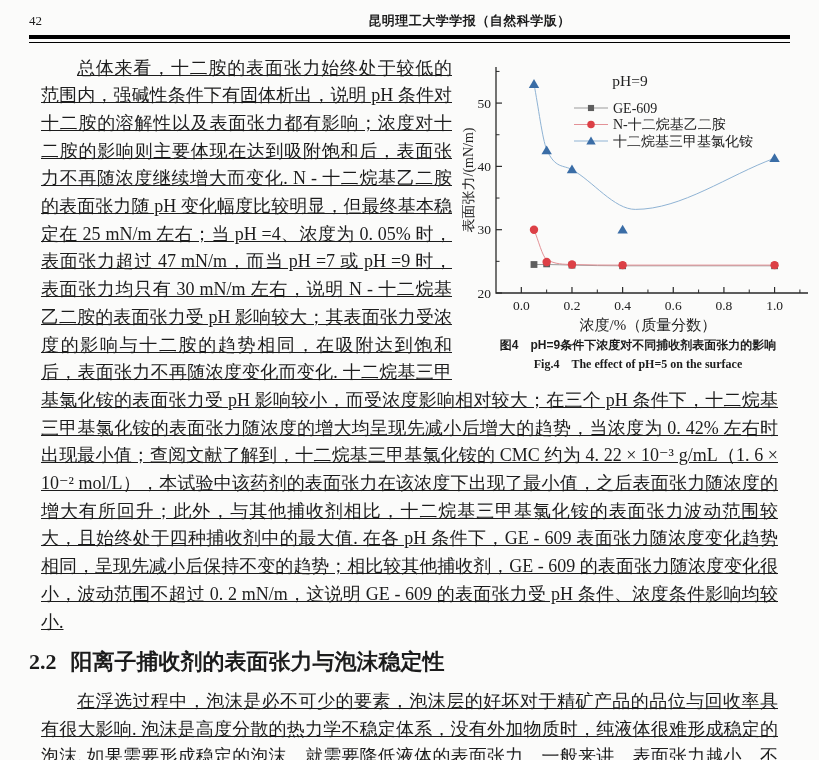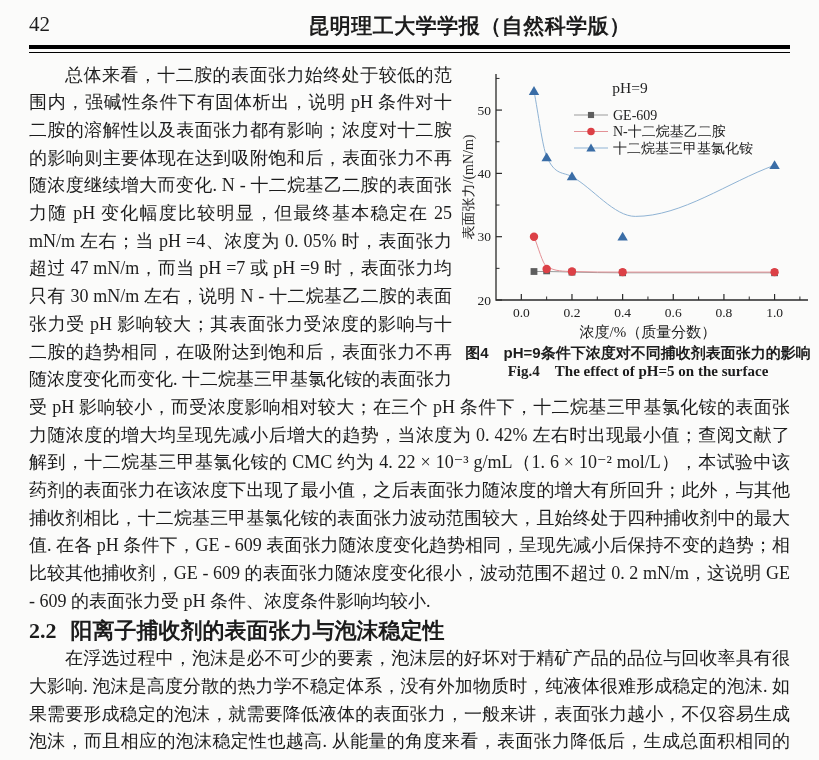--- a/index.html
+++ b/index.html
@@ -3,40 +3,40 @@
 <meta charset="utf-8">
 <style>
   html,body{margin:0;padding:0;}
   body{
     width:819px;height:760px;overflow:hidden;
     background:#fbfbfa;color:#1c1c1c;
     font-family:"Liberation Serif","DejaVu Serif",serif;
   }
   .page{box-sizing:border-box;width:819px;height:760px;padding:12px 29px 0 29px;}
   
-  .hdr{display:flex;align-items:flex-start;font-size:21px;}
+  .hdr{display:flex;align-items:center;font-size:13px;}
   .hdr .pageno{width:120px;text-align:left;}
   .hdr .journal{flex:1;text-align:center;font-weight:bold;letter-spacing:.5px;}
   .hdr .vol{width:120px;text-align:right;}
   .rule-thick{border-top:4.5px solid #000;margin-top:5px;}
   .rule-thin{border-top:1.5px solid #000;margin-top:2.5px;}
   
   .content{margin-top:9px;font-size:18px;line-height:27.7px;text-align:justify;}
-  p.para{margin:0;text-indent:2em;}
+  p.para{margin:12px;text-indent:2em;text-decoration:underline;}
   h2.sec{
     margin:1px 0 1px 0;font-size:22px;line-height:27.7px;font-weight:bold;
     font-family:"Liberation Sans","DejaVu Sans",sans-serif;
   }
   h2.sec .num{margin-right:14px;font-family:"Liberation Serif","DejaVu Serif",serif;}
   
   figure.fig{
     float:right;width:352px;margin:0 -24px 5px 10px;padding:0;
   }
   figure.fig svg{display:block;}
-  figcaption{margin-top:1px;text-align:center;font-weight:bold;font-size:15px;line-height:19px;}
+  figcaption{margin-top:1px;text-align:center;font-weight:bold;font-size:12px;line-height:19px;}
   .cap-zh{font-family:"Liberation Sans","DejaVu Sans",sans-serif;}
   .cap-en{font-family:"Liberation Serif","DejaVu Serif",serif;}
 </style>
 </head>
 <body>
 
 <div class="page">
 
   <div class="hdr">
     <span class="pageno">42</span>

